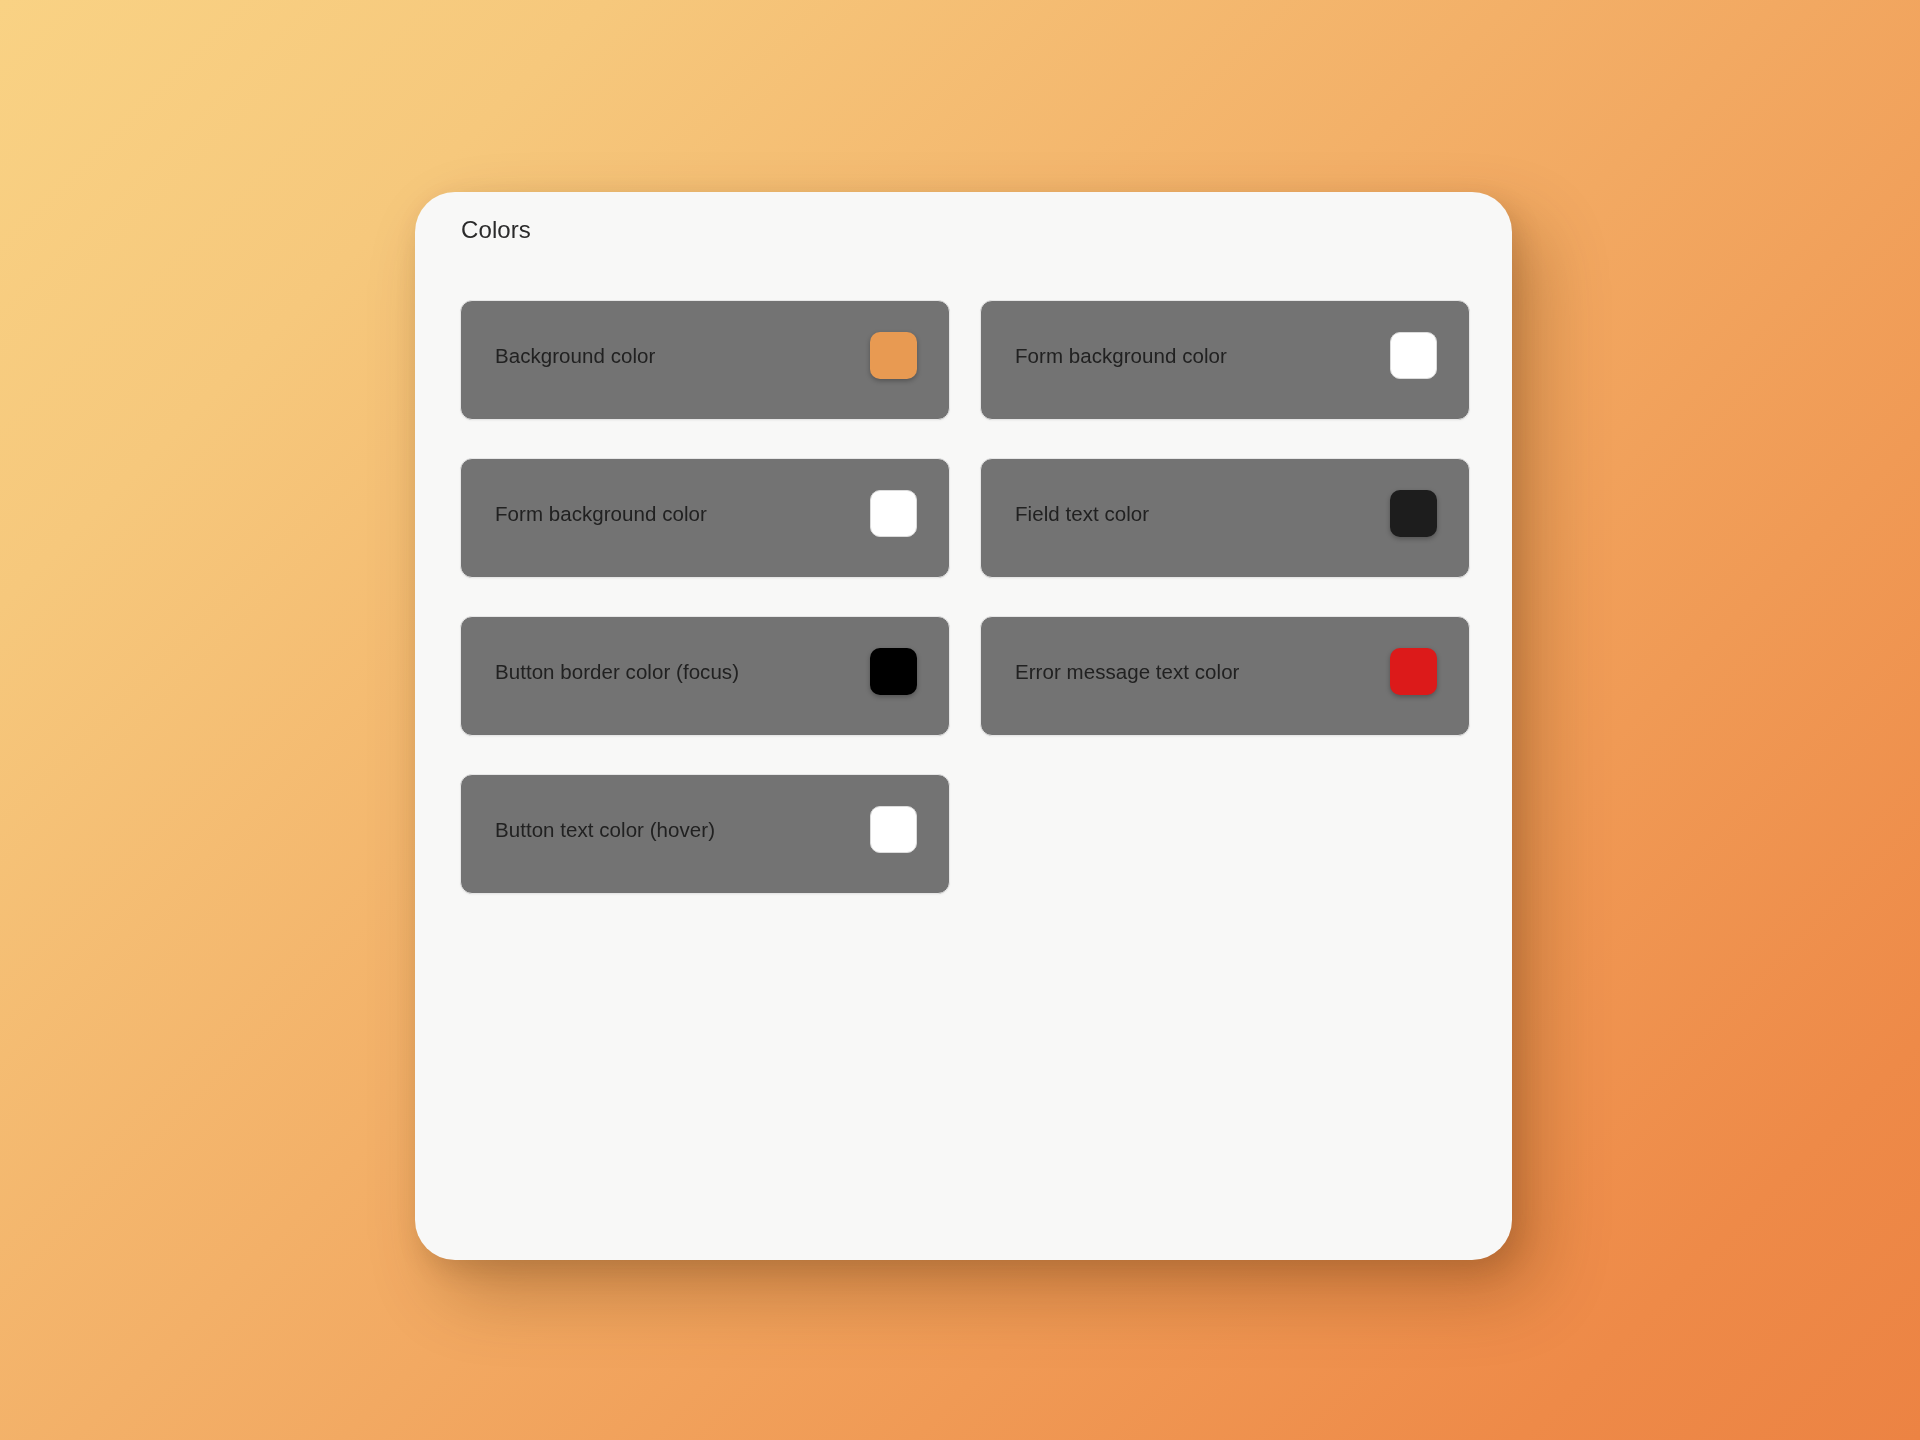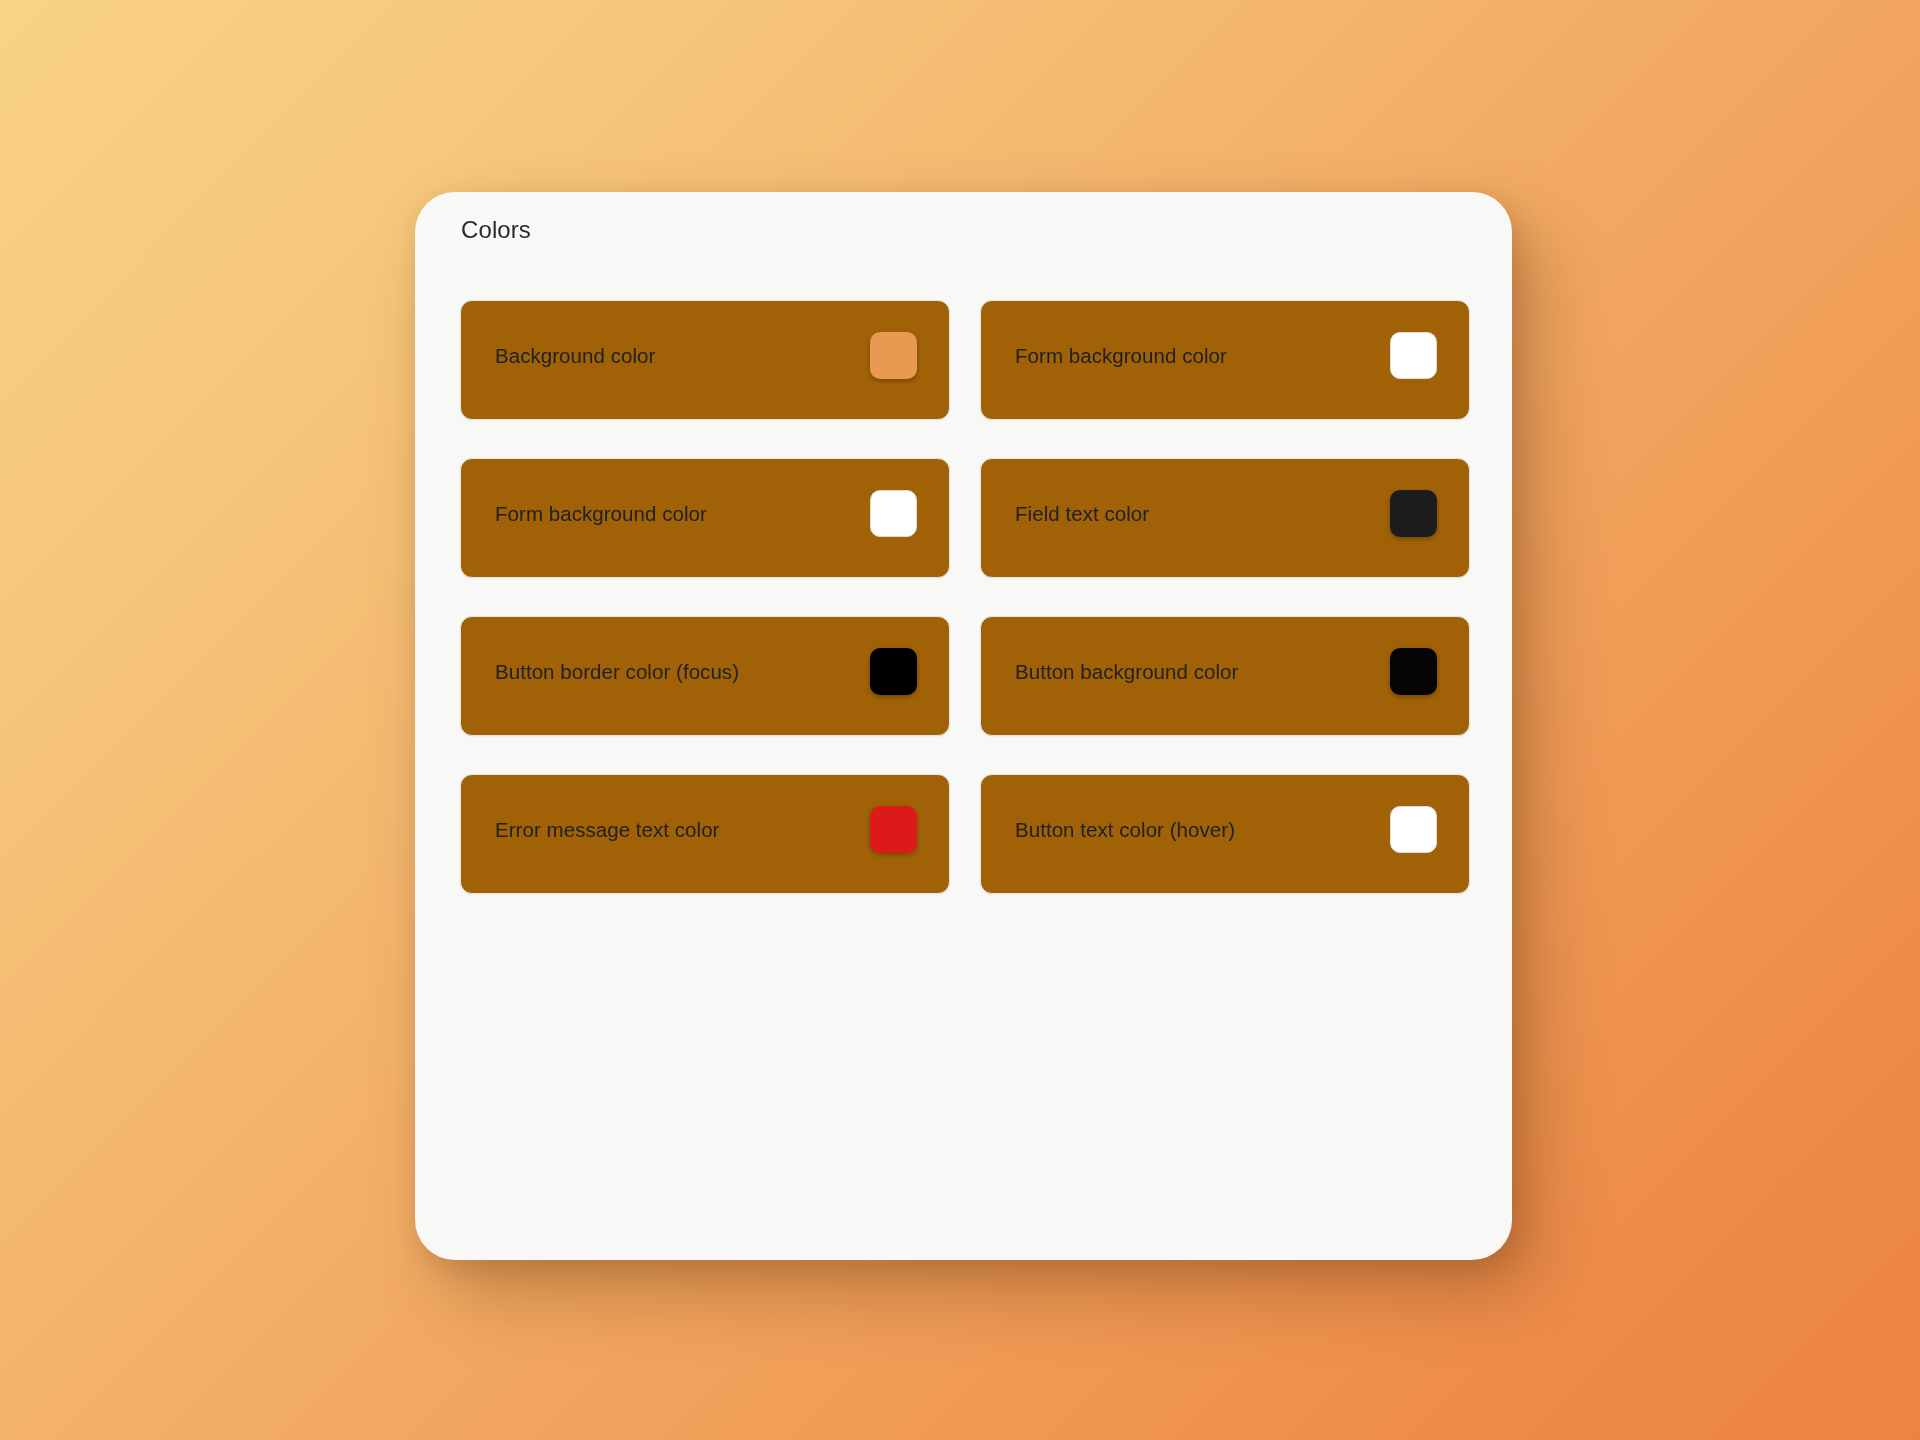--- a/index.html
+++ b/index.html
@@ -48,21 +48,21 @@
     left:45px; top:108px;
     width:1010px;
     display:grid;
     grid-template-columns: 490px 490px;
     column-gap:30px;
     row-gap:38px;
   }
 
   .color-row {
     height:120px;
-    background:#a16207;
+    background:#737373;
     border:1px solid #e6e6e6;
     border-radius:12px;
     box-shadow:0 1px 2px rgba(0,0,0,0.045);
     display:flex;
     align-items:center;
     justify-content:space-between;
     padding:0 32px 9px 34px;
   }
 
   .color-label {
@@ -107,24 +107,20 @@
       </div>
       <div class="color-row">
         <span class="color-label">Field text color</span>
         <span class="swatch filled" style="background: rgb(29, 29, 29);"></span>
       </div>
       <div class="color-row">
         <span class="color-label">Button border color (focus)</span>
         <span class="swatch filled" style="background: rgb(0, 0, 0);"></span>
       </div>
       <div class="color-row">
-        <span class="color-label">Button background color</span>
-        <span class="swatch filled" style="background: rgb(5, 5, 5);"></span>
-      </div>
-      <div class="color-row">
         <span class="color-label">Error message text color</span>
         <span class="swatch filled" style="background: rgb(220, 26, 26);"></span>
       </div>
       <div class="color-row">
         <span class="color-label">Button text color (hover)</span>
         <span class="swatch empty"></span>
       </div>
     </div>
 </div>
 

